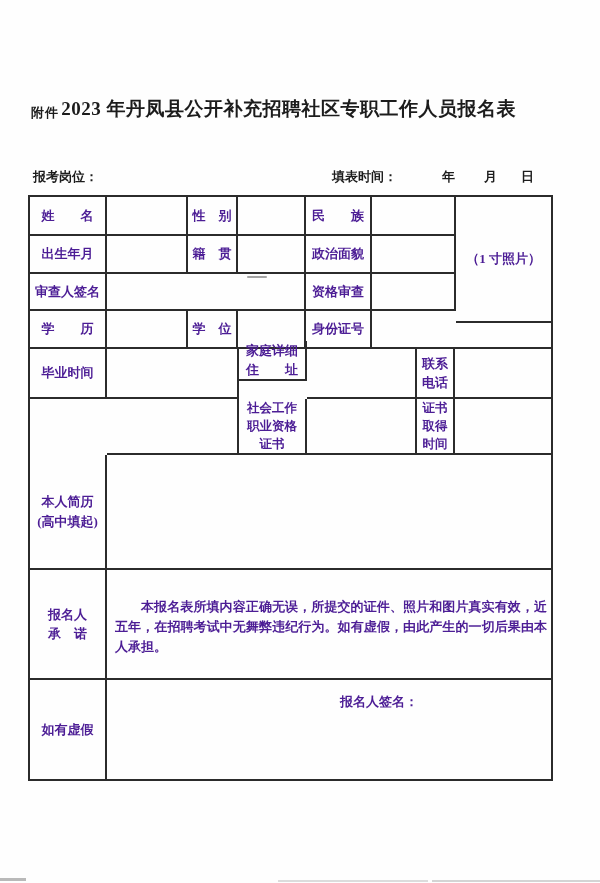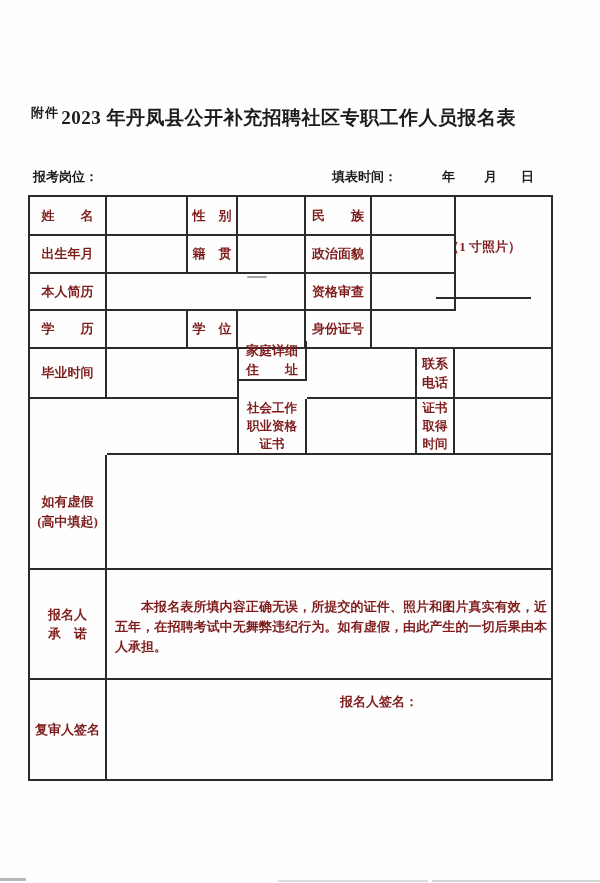--- a/index.html
+++ b/index.html
@@ -12,41 +12,40 @@
     color:#1c1c1c;
   }
   .abs { position:absolute; }
 
   
   .attachment { left:31px; top:72px; font-size:13px; font-weight:600; letter-spacing:1px;margin-top:32px; }
   .title {
     left:28px; top:96px; width:521px;
     text-align:center; font-size:19px; font-weight:700; letter-spacing:0.5px;
     white-space:nowrap;
-    margin-top:9px;
   }
   .header-line { left:28px; top:168px; width:521px; height:18px; font-size:13px; font-weight:600;text-align:center; }
   .header-line span { position:absolute; top:0; white-space:nowrap; }
 
   
   .form-table {
     left:28px; top:195px;
     width:521px; height:582px;
     border:2px solid #2b2b2b;
     box-sizing:content-box;
   }
   .cell {
     position:absolute; box-sizing:border-box;
     border-right:2px solid #2b2b2b;
     border-bottom:2px solid #2b2b2b;
     display:flex; align-items:center; justify-content:center;
     text-align:center;
     font-size:13px; font-weight:600; line-height:1.5;
     white-space:pre-line;
-    color:#7f1d1d;
+    color:#4c1d95;
   }
   .cell.small { font-size:12.5px; line-height:1.45; }
   .no-r { border-right:none !important; }
   .no-b { border-bottom:none !important; }
   .block-cell { display:block; text-align:left; }
 
   .commit-text {
     margin:7px 4px 0 8px;
     text-indent:2em; text-align:justify;
     font-size:13px; font-weight:600; line-height:1.55;
@@ -81,30 +80,30 @@
 </div>
 
 <div class="abs form-table">
 
   <div class="cell" style="left:0;top:0;width:77px;height:39px">姓　　名</div>
   <div class="cell" style="left:77px;top:0;width:81px;height:39px"></div>
   <div class="cell" style="left:158px;top:0;width:50px;height:39px">性　别</div>
   <div class="cell" style="left:208px;top:0;width:68px;height:39px"></div>
   <div class="cell" style="left:276px;top:0;width:66px;height:39px">民　　族</div>
   <div class="cell" style="left:342px;top:0;width:84px;height:39px"></div>
-  <div class="cell no-r" style="left:406px;top:0;width:95px;height:102px">（1 寸照片）</div>
+  <div class="cell no-r" style="left:426px;top:0;width:95px;height:126px">（1 寸照片）</div>
 
   <div class="cell" style="left:0;top:39px;width:77px;height:38px">出生年月</div>
   <div class="cell" style="left:77px;top:39px;width:81px;height:38px"></div>
   <div class="cell" style="left:158px;top:39px;width:50px;height:38px">籍　贯</div>
   <div class="cell" style="left:208px;top:39px;width:68px;height:38px"></div>
   <div class="cell" style="left:276px;top:39px;width:66px;height:38px">政治面貌</div>
   <div class="cell" style="left:342px;top:39px;width:84px;height:38px"></div>
 
-  <div class="cell" style="left:0;top:77px;width:77px;height:37px">本人简历</div>
+  <div class="cell" style="left:0;top:77px;width:77px;height:37px">审查人签名</div>
   <div class="cell" style="left:77px;top:77px;width:199px;height:37px"></div>
   <div class="cell" style="left:276px;top:77px;width:66px;height:37px">资格审查</div>
   <div class="cell" style="left:342px;top:77px;width:84px;height:37px"></div>
 
   <div class="cell" style="left:0;top:114px;width:77px;height:38px">学　　历</div>
   <div class="cell" style="left:77px;top:114px;width:81px;height:38px"></div>
   <div class="cell" style="left:158px;top:114px;width:50px;height:38px">学　位</div>
   <div class="cell" style="left:208px;top:114px;width:68px;height:38px"></div>
   <div class="cell" style="left:276px;top:114px;width:66px;height:38px">身份证号</div>
   <div class="cell no-r" style="left:342px;top:114px;width:179px;height:38px"></div>
@@ -121,31 +120,31 @@
   <div class="cell" style="left:77px;top:202px;width:132px;height:56px"></div>
   <div class="cell small" style="left:209px;top:202px;width:68px;height:56px">社会工作
 职业资格
 证书</div>
   <div class="cell" style="left:277px;top:202px;width:110px;height:56px"></div>
   <div class="cell small" style="left:387px;top:202px;width:38px;height:56px">证书
 取得
 时间</div>
   <div class="cell no-r" style="left:425px;top:202px;width:96px;height:56px"></div>
 
-  <div class="cell" style="left:0;top:258px;width:77px;height:115px">如有虚假
+  <div class="cell" style="left:0;top:258px;width:77px;height:115px">本人简历
 (高中填起)</div>
   <div class="cell no-r" style="left:77px;top:258px;width:444px;height:115px"></div>
 
   <div class="cell" style="left:0;top:373px;width:77px;height:110px">报名人
 承　诺</div>
   <div class="cell no-r block-cell" style="left:77px;top:373px;width:444px;height:110px">
     <p class="commit-text">本报名表所填内容正确无误，所提交的证件、照片和图片真实有效，近五年，在招聘考试中无舞弊违纪行为。如有虚假，由此产生的一切后果由本人承担。</p>
     <div class="sign-line">报名人签名：</div>
   </div>
 
-  <div class="cell no-b" style="left:0;top:483px;width:77px;height:99px">复审人签名</div>
+  <div class="cell no-b" style="left:0;top:483px;width:77px;height:99px">如有虚假</div>
 
 </div>
 
 <div class="artifact dash-smudge"></div>
 <div class="artifact edge-a"></div>
 <div class="artifact edge-b"></div>
 <div class="artifact edge-c"></div>
 
 </body></html>

